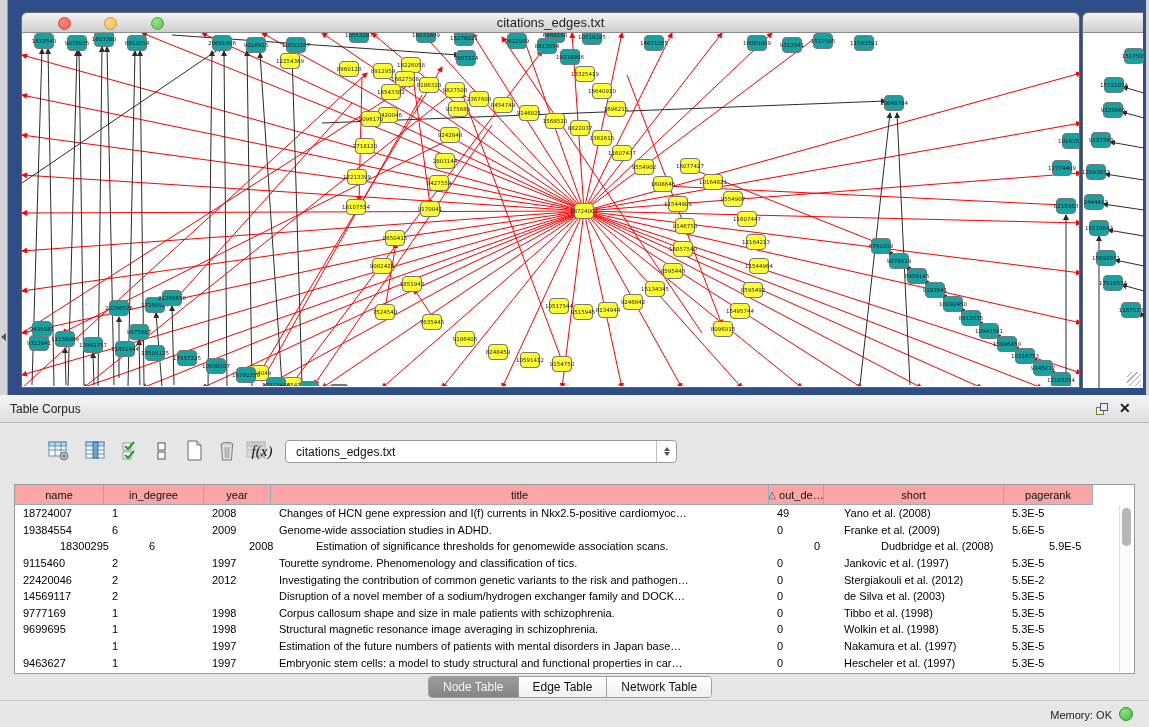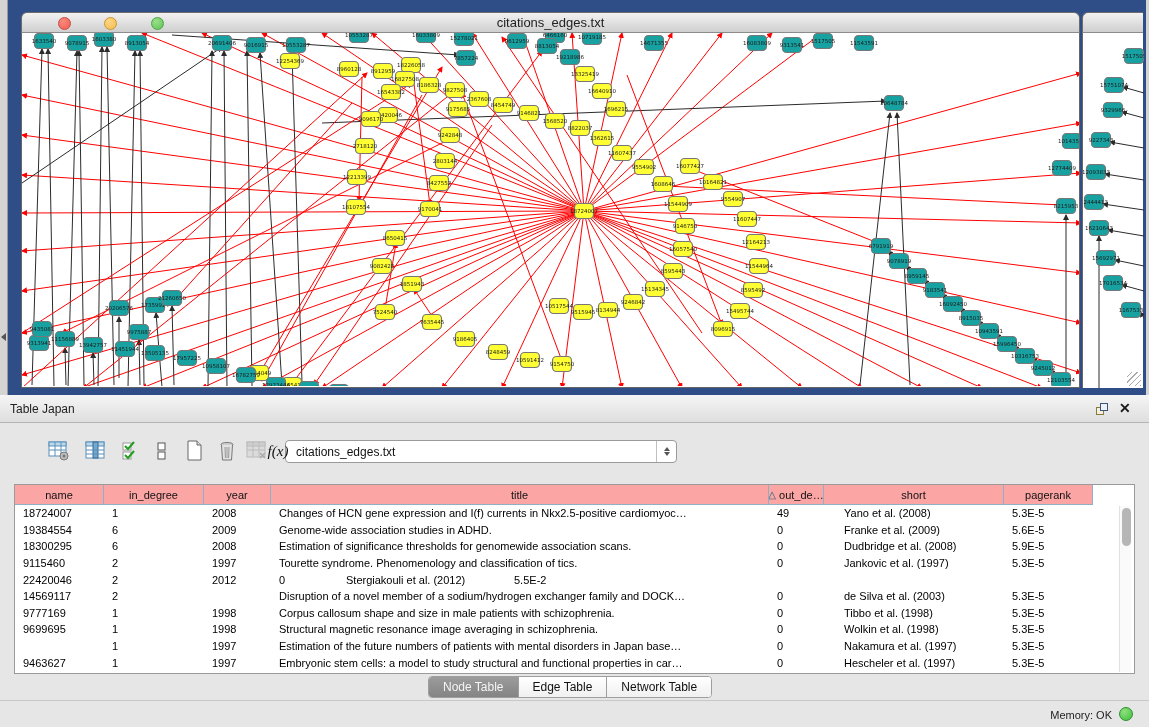--- a/index.html
+++ b/index.html
@@ -476,21 +476,21 @@
             <text x="562" y="180" text-anchor="middle" font-size="5.5" fill="#1a1a1a">18724007</text>
           </svg>
       </div>
     </div>
 
     <div id="right-strip"></div>
   </div>
 
   <div id="table-panel">
     <div id="panel-header">
-      <span id="panel-title">Table Japan</span>
+      <span id="panel-title">Table Corpus</span>
       <span id="float-icon">
           <i class="sq1"></i>
           <i class="sq2"></i>
         </span>
       <span id="panel-close">✕</span>
     </div>
 
     <div id="toolbar">
       <div id="combo">
         <span class="val">citations_edges.txt</span>
@@ -551,21 +551,21 @@
         <div class="tb-icon" style="left: 243px;">
           <svg width="22" height="20" opacity="0.45">
             <rect x="1" y="1" width="18" height="15" fill="#cfcfcf" stroke="#888"></rect>
             <rect x="1" y="1" width="18" height="4" fill="#b5b5b5" stroke="#888"></rect>
             <line x1="7" y1="1" x2="7" y2="16" stroke="#888"></line>
             <line x1="13" y1="1" x2="13" y2="16" stroke="#888"></line>
             <line x1="1" y1="9" x2="19" y2="9" stroke="#888"></line>
             <path d="M14 12 L19 17 M19 12 L14 17" stroke="#666" stroke-width="1.5"></path>
           </svg>
         </div>
-        <div class="tb-icon" style="left: 264px; text-align: right;">
+        <div class="tb-icon" style="left: 248px; text-align: right;">
           <span class="fx">f(x)</span>
         </div>
       </div>
 
     <div id="table-wrap">
       <div id="thead">
           <div class="th" style="width: 89px;">
             <span>name</span>
           </div>
           <div class="th" style="width: 100px;">
@@ -601,41 +601,42 @@
           <div class="tr">
             <div class="td" style="width: 89px;">19384554</div>
             <div class="td" style="width: 100px;">6</div>
             <div class="td" style="width: 67px;">2009</div>
             <div class="td" style="width: 498px;">Genome-wide association studies in ADHD.</div>
             <div class="td" style="width: 55px;">0</div>
             <div class="td short" style="width: 180px;">Franke et al. (2009)</div>
             <div class="td" style="width: 89px;">5.6E-5</div>
           </div>
           <div class="tr">
-            <div class="td" style="width: 89px;">18300295</div>
+            <div class="td" style="width: 89px; margin-left: 37px;">18300295</div>
             <div class="td" style="width: 100px;">6</div>
             <div class="td" style="width: 67px;">2008</div>
             <div class="td" style="width: 498px;">Estimation of significance thresholds for genomewide association scans.</div>
             <div class="td" style="width: 55px;">0</div>
             <div class="td short" style="width: 180px; text-align: center;">Dudbridge et al. (2008)</div>
             <div class="td" style="width: 89px;">5.9E-5</div>
           </div>
           <div class="tr">
             <div class="td" style="width: 89px;">9115460</div>
             <div class="td" style="width: 100px;">2</div>
             <div class="td" style="width: 67px;">1997</div>
             <div class="td" style="width: 498px;">Tourette syndrome. Phenomenology and classification of tics.</div>
             <div class="td" style="width: 55px;">0</div>
             <div class="td short" style="width: 180px;">Jankovic et al. (1997)</div>
             <div class="td" style="width: 89px;">5.3E-5</div>
           </div>
           <div class="tr">
             <div class="td" style="width: 89px;">22420046</div>
             <div class="td" style="width: 100px;">2</div>
             <div class="td" style="width: 67px;">2012</div>
+            <div class="td" style="width: 498px;">Investigating the contribution of common genetic variants to the risk and pathogen…</div>
             <div class="td" style="width: 55px;">0</div>
             <div class="td short" style="width: 180px;">Stergiakouli et al. (2012)</div>
             <div class="td" style="width: 89px;">5.5E-2</div>
           </div>
           <div class="tr">
             <div class="td" style="width: 89px;">14569117</div>
             <div class="td" style="width: 100px;">2</div>
             <div class="td" style="width: 67px; margin-top: 28px;">2003</div>
             <div class="td" style="width: 498px;">Disruption of a novel member of a sodium/hydrogen exchanger family and DOCK…</div>
             <div class="td" style="width: 55px;">0</div>

